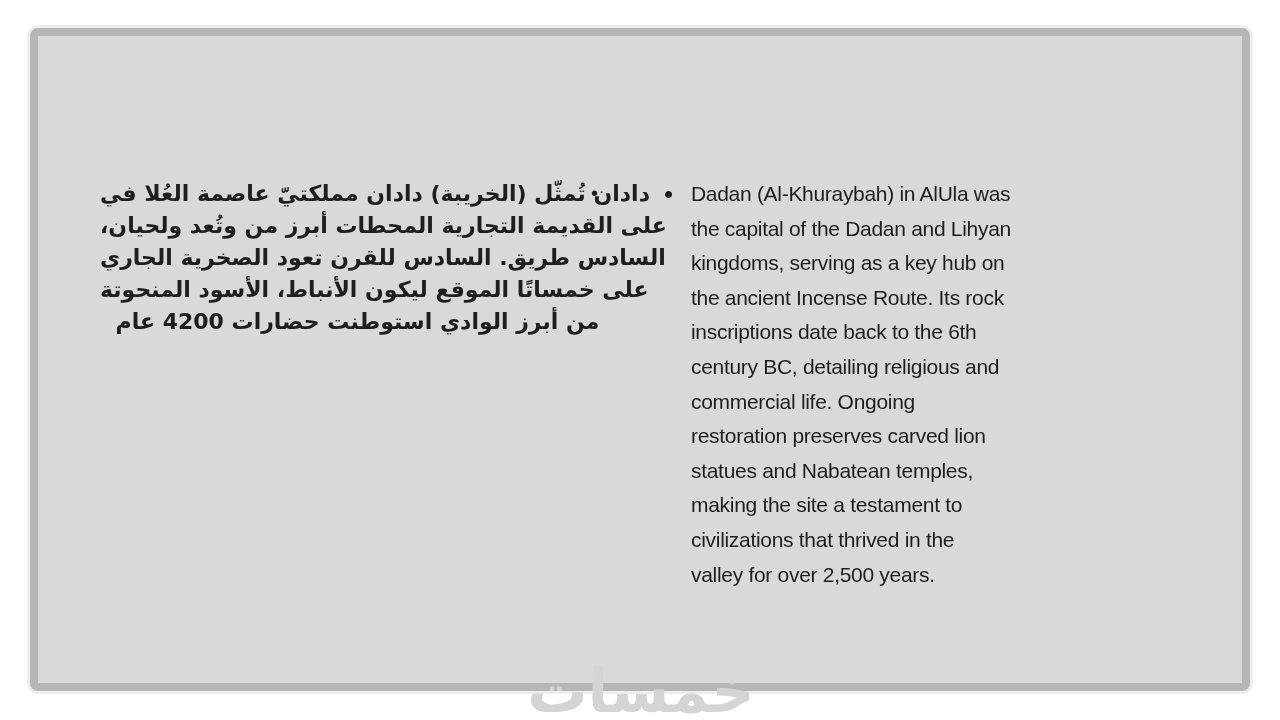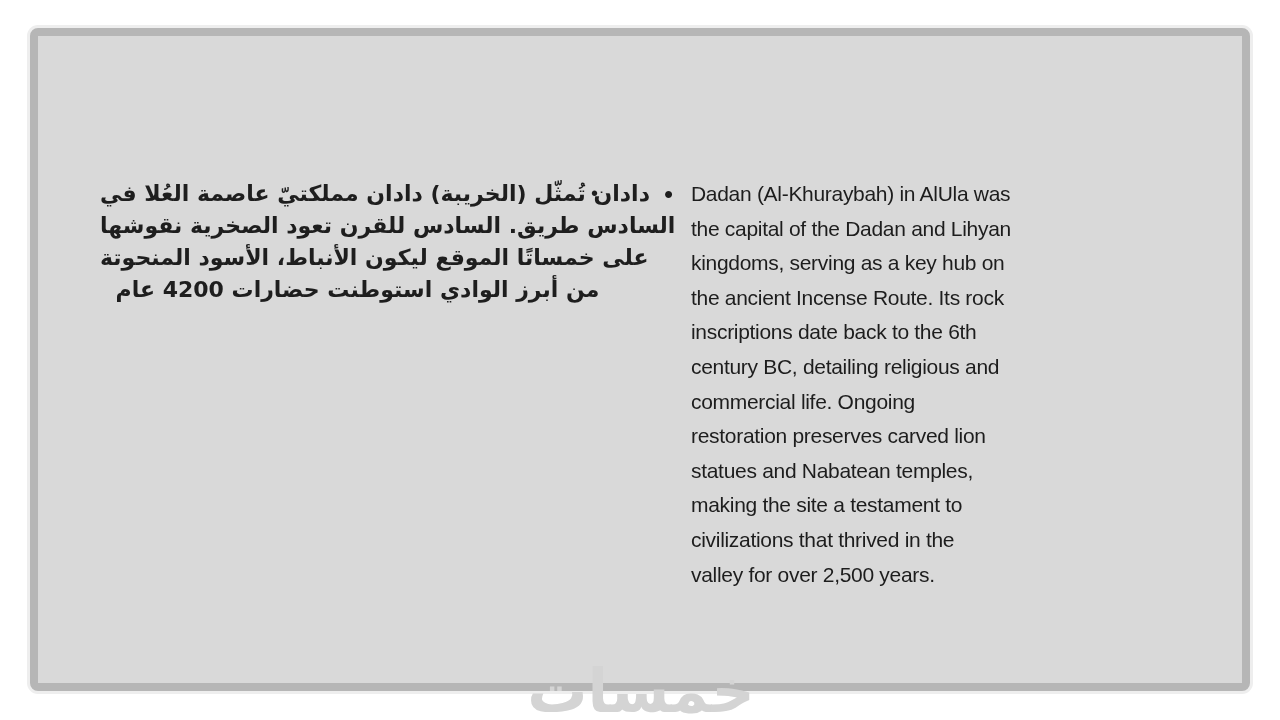--- a/index.html
+++ b/index.html
@@ -96,21 +96,22 @@
 <body>
 
 <div class="page">
 
   <div class="slide">
 
     <div class="ar-block">
       <span class="ar-bullet">•</span>
       <div class="ar-lines">
           <div class="ar-line"><bdi>في</bdi> <bdi>العُلا</bdi> <bdi>عاصمة</bdi> <bdi>مملكتيّ</bdi> <bdi>دادان</bdi> <bdi>(الخريبة)</bdi> <bdi>تُمثّل</bdi> <bdi>دادان</bdi></div>
-          <div class="ar-line"><bdi>نقوشها</bdi> <bdi>الصخرية</bdi> <bdi>تعود</bdi> <bdi>للقرن</bdi> <bdi>السادس</bdi> <bdi>طريق.</bdi> <bdi>السادس</bdi></div>
+          <div class="ar-line"><bdi>ولحيان،</bdi> <bdi>وتُعد</bdi> <bdi>من</bdi> <bdi>أبرز</bdi> <bdi>المحطات</bdi> <bdi>التجارية</bdi> <bdi>القديمة</bdi> <bdi>على</bdi></div>
+          <div class="ar-line"><bdi>الجاري</bdi> <bdi>الصخرية</bdi> <bdi>تعود</bdi> <bdi>للقرن</bdi> <bdi>السادس</bdi> <bdi>طريق.</bdi> <bdi>السادس</bdi></div>
           <div class="ar-line"><bdi>المنحوتة</bdi> <bdi>الأسود</bdi> <bdi>الأنباط،</bdi> <bdi>ليكون</bdi> <bdi>الموقع</bdi> <bdi>خمساتًا</bdi> <bdi>على</bdi></div>
           <div class="ar-line"><bdi>عام</bdi> <bdi>4200</bdi> <bdi>حضارات</bdi> <bdi>استوطنت</bdi> <bdi>الوادي</bdi> <bdi>أبرز</bdi> <bdi>من</bdi></div>
         </div>
     </div>
 
     <div class="en-block">
       <span class="en-bullet">•</span>
       <div class="en-lines">Dadan (Al-Khuraybah) in AlUla was
 the capital of the Dadan and Lihyan
 kingdoms, serving as a key hub on

